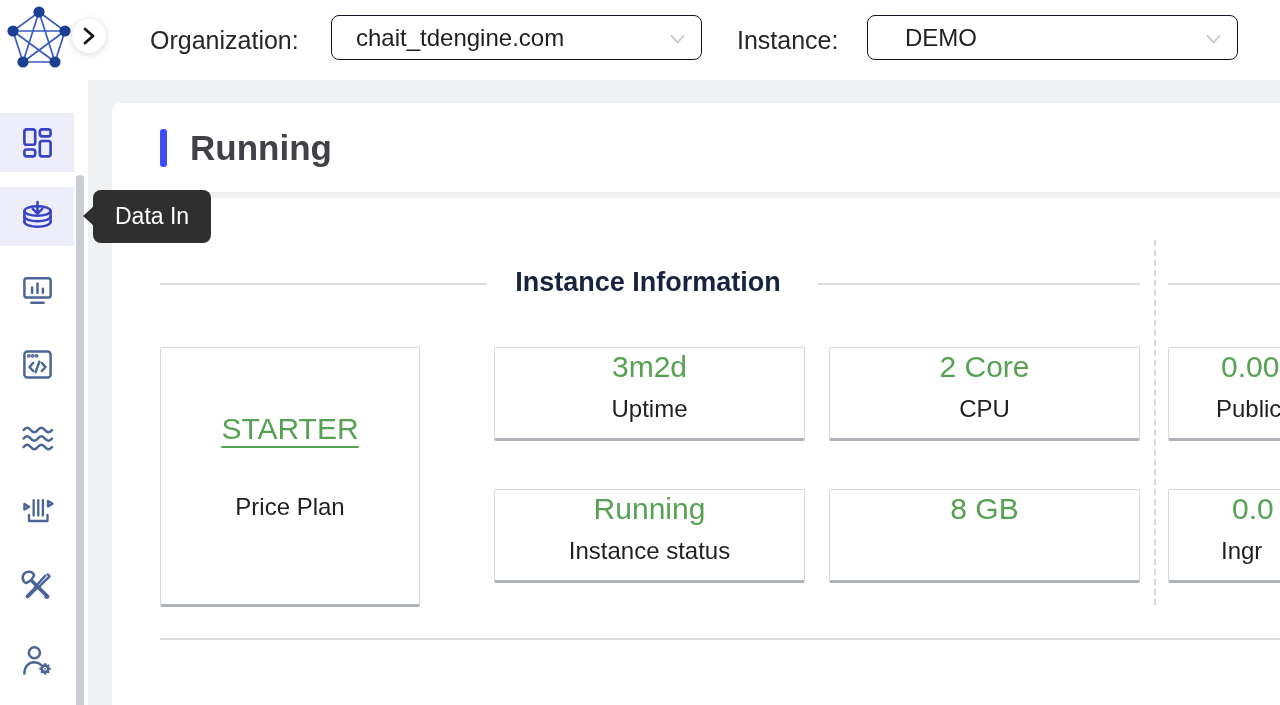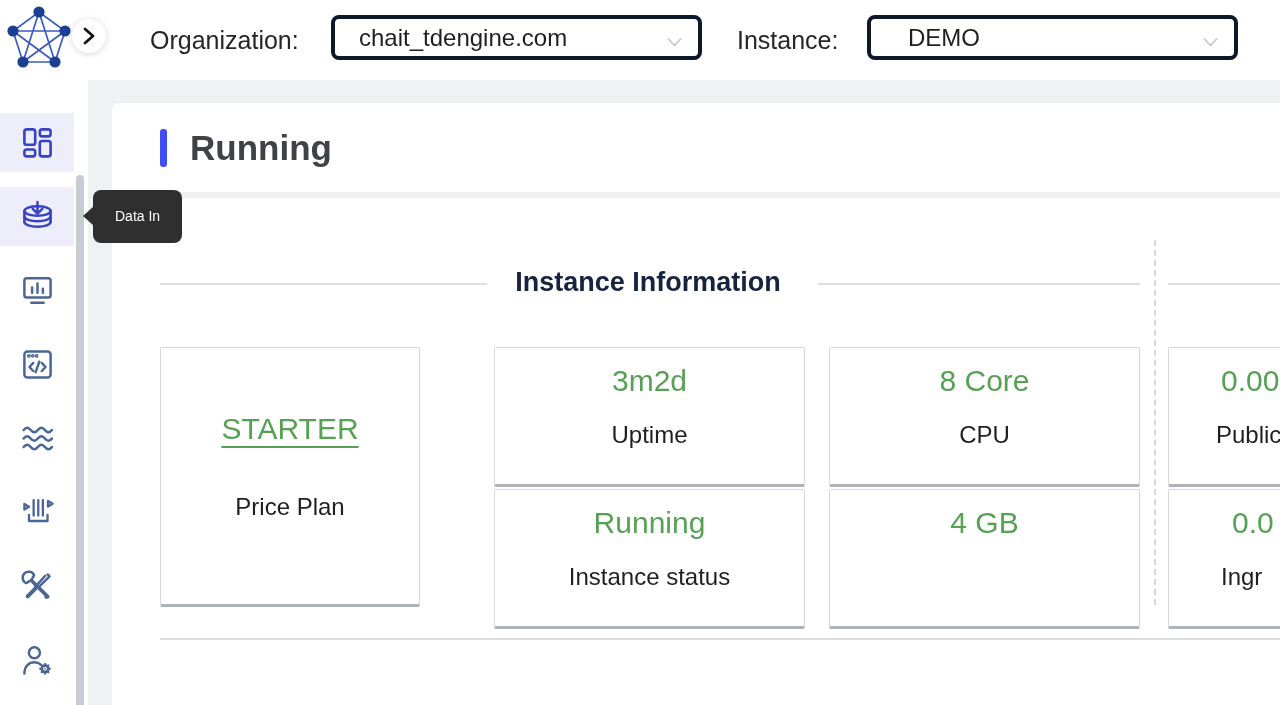--- a/index.html
+++ b/index.html
@@ -7,63 +7,63 @@
   .wrap{position:relative;width:1280px;height:705px;overflow:hidden;background:var(--page_bg,#f0f1f3);}
 
   
   .header{position:absolute;left:0;top:0;width:1280px;height:80px;background:#fff;z-index:5;padding-left:48px;}
   .logo{position:absolute;left:6px;top:5px;width:66px;height:66px;}
   .expand-btn{position:absolute;left:72px;top:19px;width:34px;height:34px;border-radius:50%;
     background:#fff;box-shadow:0 1px 7px rgba(0,0,0,.16);display:flex;align-items:center;justify-content:center;cursor:pointer;}
   .hdr-label{position:absolute;top:0;height:80px;line-height:80px;font-size:25px;color:#262626;}
   .org-label{left:150px;}
   .inst-label{left:737px;}
-  .select{position:absolute;top:15px;width:371px;height:45px;background:#fff;border:4px solid #0f172a;
+  .select{position:absolute;top:15px;width:371px;height:45px;background:#fff;border:1px solid #0f172a;
     border-radius:8px;box-sizing:border-box;display:flex;align-items:center;cursor:pointer;}
   .select .val{font-size:24px;color:#1f1f1f;white-space:nowrap;}
   .select .caret{position:absolute;right:16px;top:19px;}
   .select1{left:331px;}
   .select1 .val{padding-left:24px;}
   .select2{left:867px;}
   .select2 .val{padding-left:37px;}
 
   
   .sidebar{position:absolute;left:0;top:80px;width:88px;height:625px;background:#fff;z-index:4;}
   .side-items{padding-top:33px;}
   .side-item{width:74px;height:59px;margin-bottom:15px;display:flex;align-items:center;justify-content:center;
     color:var(--icon_slate,#4a6596);cursor:pointer;}
   .side-item.active{background:var(--lavender,#edeefa);color:var(--active_icon,#3742c5);}
   .side-item svg{display:block;}
   .scroll-thumb{position:absolute;left:76px;top:95px;width:8px;height:615px;border-radius:4px;background:#c9cdd3;}
 
   
   .tooltip{position:absolute;left:93px;top:190px;height:53px;line-height:53px;padding:0 22px;
-    background:var(--tooltip_bg,#2f2f2f);color:#fff;font-size:14px;border-radius:8px;z-index:20;white-space:nowrap;}
+    background:var(--tooltip_bg,#2f2f2f);color:#fff;font-size:23px;border-radius:8px;z-index:20;white-space:nowrap;}
   .tooltip .arrow{position:absolute;left:-10px;top:16px;width:0;height:0;
     border-top:10px solid transparent;border-bottom:10px solid transparent;border-right:11px solid var(--tooltip_bg,#2f2f2f);}
 
   
   .title-card{position:absolute;left:112px;top:103px;width:1188px;height:89px;background:#fff;border-radius:8px 8px 0 0;z-index:2;}
   .accent-bar{position:absolute;left:48px;top:26px;width:7px;height:38px;border-radius:3px;background:var(--accent_blue,#3f4ef4);}
   .page-title{position:absolute;left:78px;top:0;height:89px;line-height:89px;font-size:35px;font-weight:700;color:#404247;}
 
   .content-card{position:absolute;left:112px;top:198px;width:1188px;height:520px;background:#fff;z-index:1;}
   .h-line{position:absolute;height:2px;background:#dcdee1;}
   .line-left{left:48px;top:85px;width:327px;}
   .line-right{left:706px;top:85px;width:322px;}
   .line-sec2{left:1056px;top:85px;width:132px;}
   .line-bottom{left:48px;top:440px;width:1140px;}
   .section-title{position:absolute;left:381px;top:69px;width:310px;text-align:center;font-size:27px;font-weight:700;color:var(--navy,#17233f);}
   .v-dashed{position:absolute;left:1042px;top:42px;height:365px;width:0;border-left:2px dashed #d4d7dc;}
 
   .stat-card{position:absolute;background:#fff;border:1px solid #d8d8d8;border-bottom:3px solid #aeb2b9;
     border-radius:2px;box-sizing:border-box;text-align:center;}
   .stat-value{font-size:30px;line-height:38px;color:var(--green,#57a155);}
-  .stat-label{font-size:24px;line-height:30px;color:#1f1f1f;margin-top:20px;}
-  .card-small{width:311px;height:140px;padding-top:14px;}
+  .stat-label{font-size:24px;line-height:30px;color:#1f1f1f;margin-top:8px;}
+  .card-small{width:311px;height:94px;}
   .card-tall{left:48px;top:149px;width:260px;height:260px;padding-top:62px;}
   .card-tall .stat-label{margin-top:44px;}
   .plan-link{color:var(--green,#57a155);text-decoration:underline;text-underline-offset:7px;text-decoration-thickness:2px;cursor:pointer;}
   .pos-uptime{left:382px;top:149px;}
   .pos-status{left:382px;top:291px;}
   .pos-cpu{left:717px;top:149px;}
   .pos-memory{left:717px;top:291px;}
   .pos-public{left:1056px;top:149px;width:310px;}
   .pos-ingress{left:1056px;top:291px;width:310px;}
   .pos-public .stat-value,.pos-public .stat-label,
@@ -213,26 +213,26 @@
       <div class="stat-value">3m2d</div>
       <div class="stat-label">Uptime</div>
     </div>
 
     <div class="stat-card card-small pos-status">
       <div class="stat-value">Running</div>
       <div class="stat-label">Instance status</div>
     </div>
 
     <div class="stat-card card-small pos-cpu">
-      <div class="stat-value">8 Core</div>
+      <div class="stat-value">2 Core</div>
       <div class="stat-label">CPU</div>
     </div>
 
     <div class="stat-card card-small pos-memory">
-      <div class="stat-value">4 GB</div>
+      <div class="stat-value">8 GB</div>
     </div>
 
     <div class="stat-card card-small pos-public">
       <div class="stat-value">0.005</div>
       <div class="stat-label">Public</div>
     </div>
 
     <div class="stat-card card-small pos-ingress">
       <div class="stat-value">0.0</div>
       <div class="stat-label">Ingr</div>

